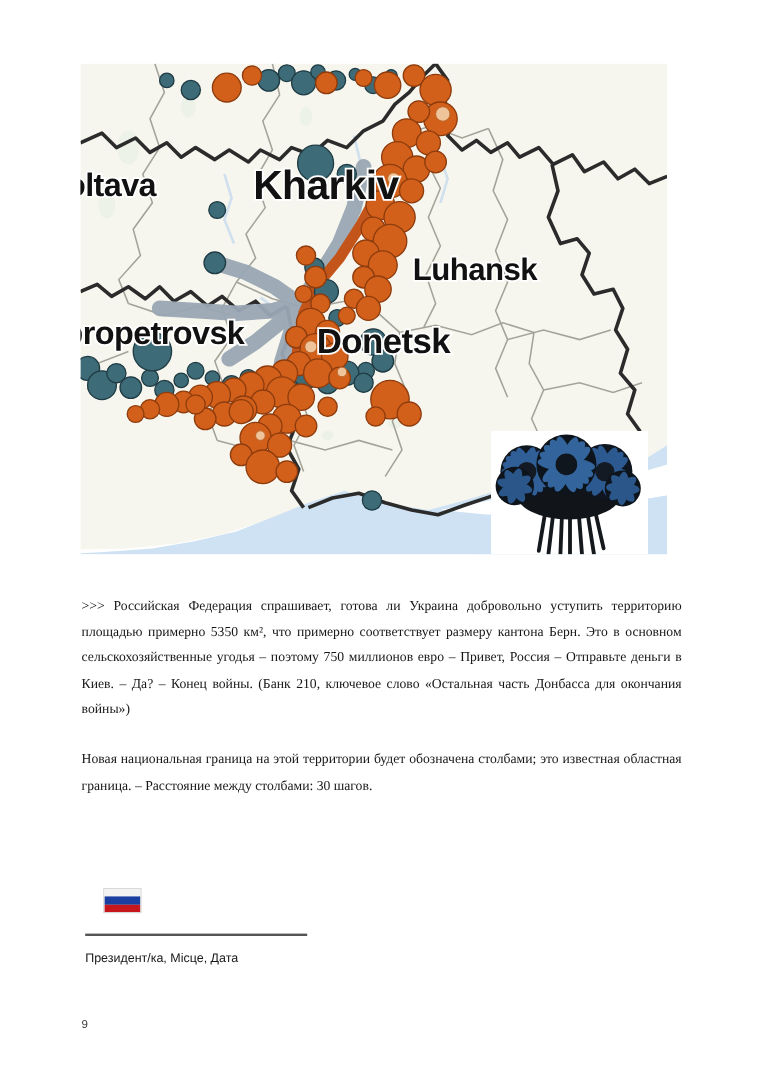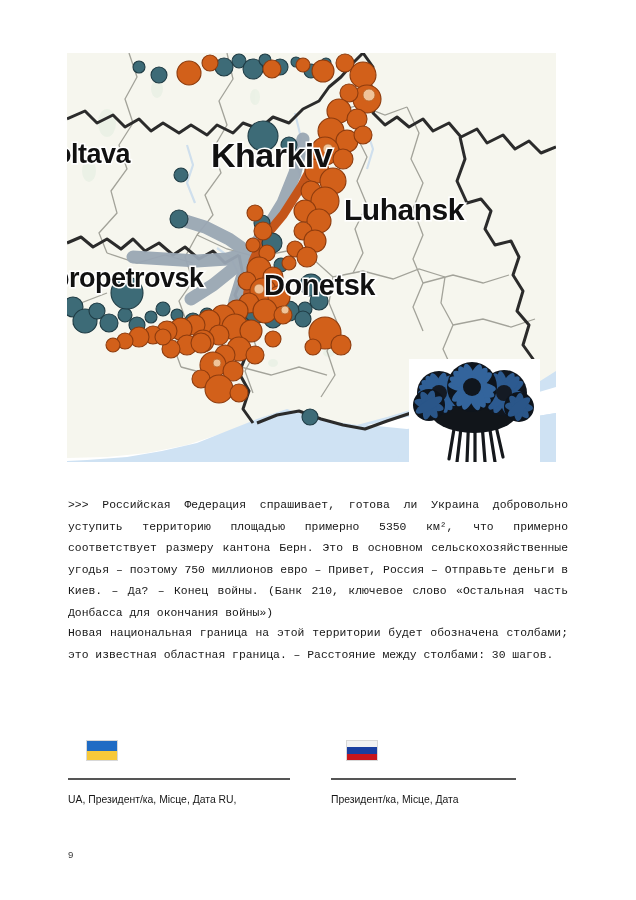--- a/index.html
+++ b/index.html
@@ -39,21 +39,21 @@
     white-space: nowrap;
     letter-spacing: -0.5px;
     -webkit-text-stroke: 3px #ffffff;
     paint-order: stroke fill;
   }
   .map-label span {
     position: relative;
   }
   .lbl-poltava   { left: -12px; top: 86px;  font-size: 27px; }
   .lbl-kharkiv   { left: 120px; top: 83px;  font-size: 34px; margin-left: 24px; }
-  .lbl-luhansk   { left: 277px; top: 140px; font-size: 30px; }
+  .lbl-luhansk   { left: 277px; top: 156px; font-size: 26px; }
   .lbl-dnipro    { left: -14px; top: 210px; font-size: 27px; }
   .lbl-donetsk   { left: 197px; top: 216px; font-size: 29px; }
   .lbl-zapor     { left: 30px;  top: 320px; font-size: 28px; }
 
   #flowers-photo {
     position: absolute;
     left: 342px;
     top: 306px;
     width: 131px;
     height: 103px;
@@ -62,21 +62,21 @@
 
   
   .body-text {
     position: absolute;
     left: 68px;
     width: 500px;
     font-size: 11.4px;
     line-height: 21.5px;
     text-align: justify;
     color: #171717;
-    font-family: Liberation Mono, monospace;
+    font-family: Liberation Serif, serif;
   }
   #paragraph-1 { top: 484px; }
   #paragraph-2 { top: 612px; }
 
   
   #signature-block {
     position: absolute;
     left: 68px;
     top: 740px;
     width: 500px;
@@ -419,28 +419,20 @@
     </svg>
   </div>
 </div>
 
 <p class="body-text" id="paragraph-1">&gt;&gt;&gt; Российская Федерация спрашивает, готова ли Украина добровольно уступить территорию площадью примерно 5350 км², что примерно соответствует размеру кантона Берн. Это в основном сельскохозяйственные угодья – поэтому 750 миллионов евро – Привет, Россия – Отправьте деньги в Киев. – Да? – Конец войны. (Банк 210, ключевое слово «Остальная часть Донбасса для окончания войны»)</p>
 <p class="body-text" id="paragraph-2">Новая национальная граница на этой территории будет обозначена столбами; это известная областная граница. – Расстояние между столбами: 30 шагов.</p>
 
 <div id="signature-block">
   <div class="sig-columns">
 
-    <div class="sig-col left">
-      <div class="flag">
-        <div class="flag-ua-top"></div>
-        <div class="flag-ua-bot"></div>
-      </div>
-      <div class="sig-line"></div>
-      <div class="sig-caption">UA, Президент/ка, Місце, Дата RU,</div>
-    </div>
 
     <div class="sig-col right">
       <div class="flag">
         <div class="flag-ru-1"></div>
         <div class="flag-ru-2"></div>
         <div class="flag-ru-3"></div>
       </div>
       <div class="sig-line"></div>
       <div class="sig-caption">Президент/ка, Місце, Дата</div>
     </div>

